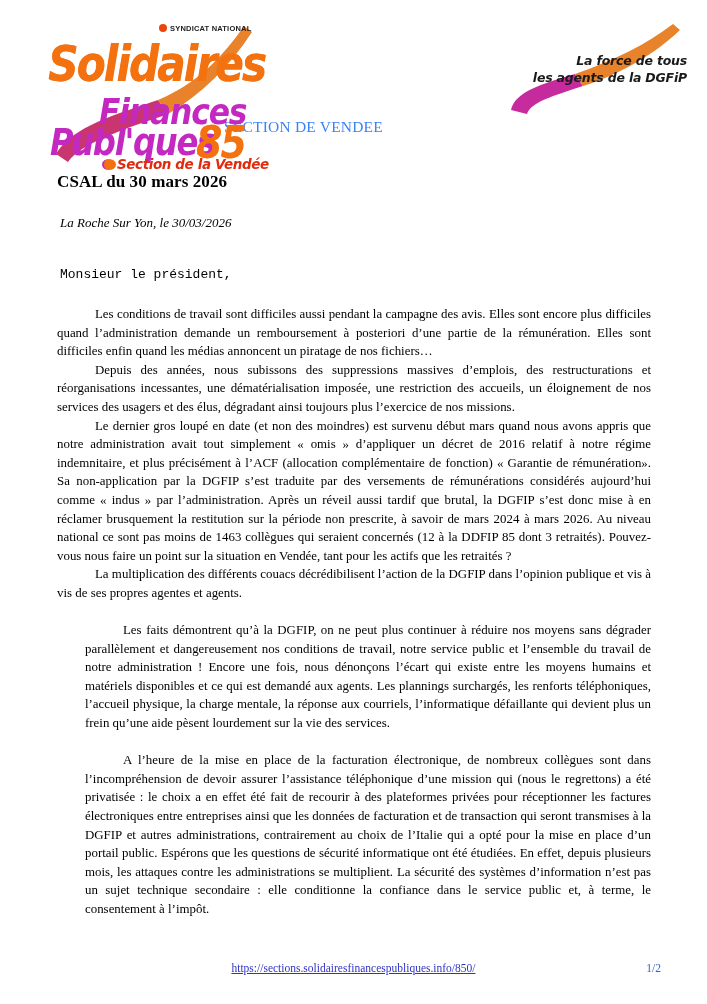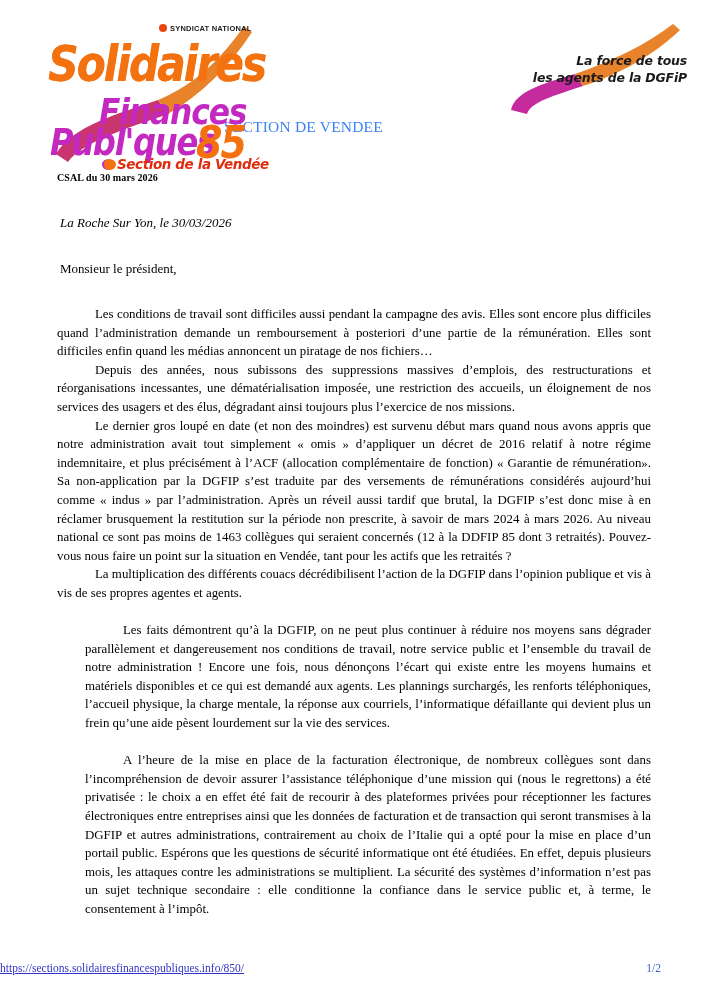--- a/index.html
+++ b/index.html
@@ -175,35 +175,36 @@
     color: #3b82f6;
     white-space: nowrap;
   }
 
   
   .meta-csal {
     position: absolute;
     left: 57px;
     top: 172px;
     font-weight: bold;
-    font-size: 10px;
+    font-size: 17px;
     letter-spacing: 0.1px;
   }
   .meta-place {
     position: absolute;
     left: 60px;
     top: 215px;
     font-size: 13px;
     font-style: italic;
   }
   .meta-salut {
     position: absolute;
     left: 60px;
-    top: 261px;
+    top: 267px;
     font-size: 13px;
+    font-family: Liberation Mono, monospace;
   }
 
   
   .body-text {
     position: absolute;
     left: 57px;
     top: 305px;
     width: 594px;
     font-size: 12.9px;
     line-height: 18.6px;
@@ -226,21 +227,21 @@
     left: 0;
     top: 962px;
     width: 707px;
     height: 22px;
   }
   .footer-url {
     position: absolute;
     left: 0;
     top: 0;
     width: 707px;
-    text-align: left;
+    text-align: center;
     font-size: 11.5px;
     color: #2f34c4;
     text-decoration: underline;
     cursor: pointer;
   }
   .footer-page {
     position: absolute;
     right: 46px;
     top: 0;
     font-size: 11.5px;

